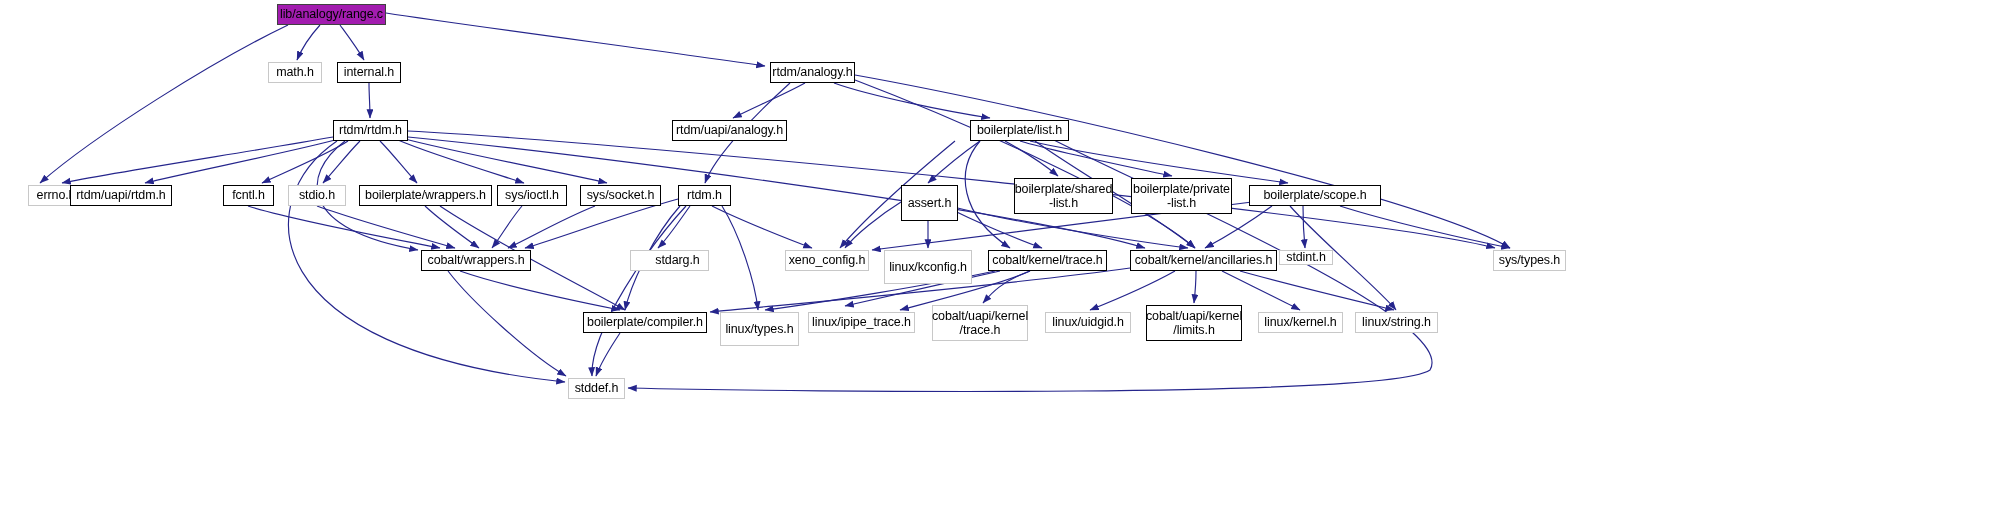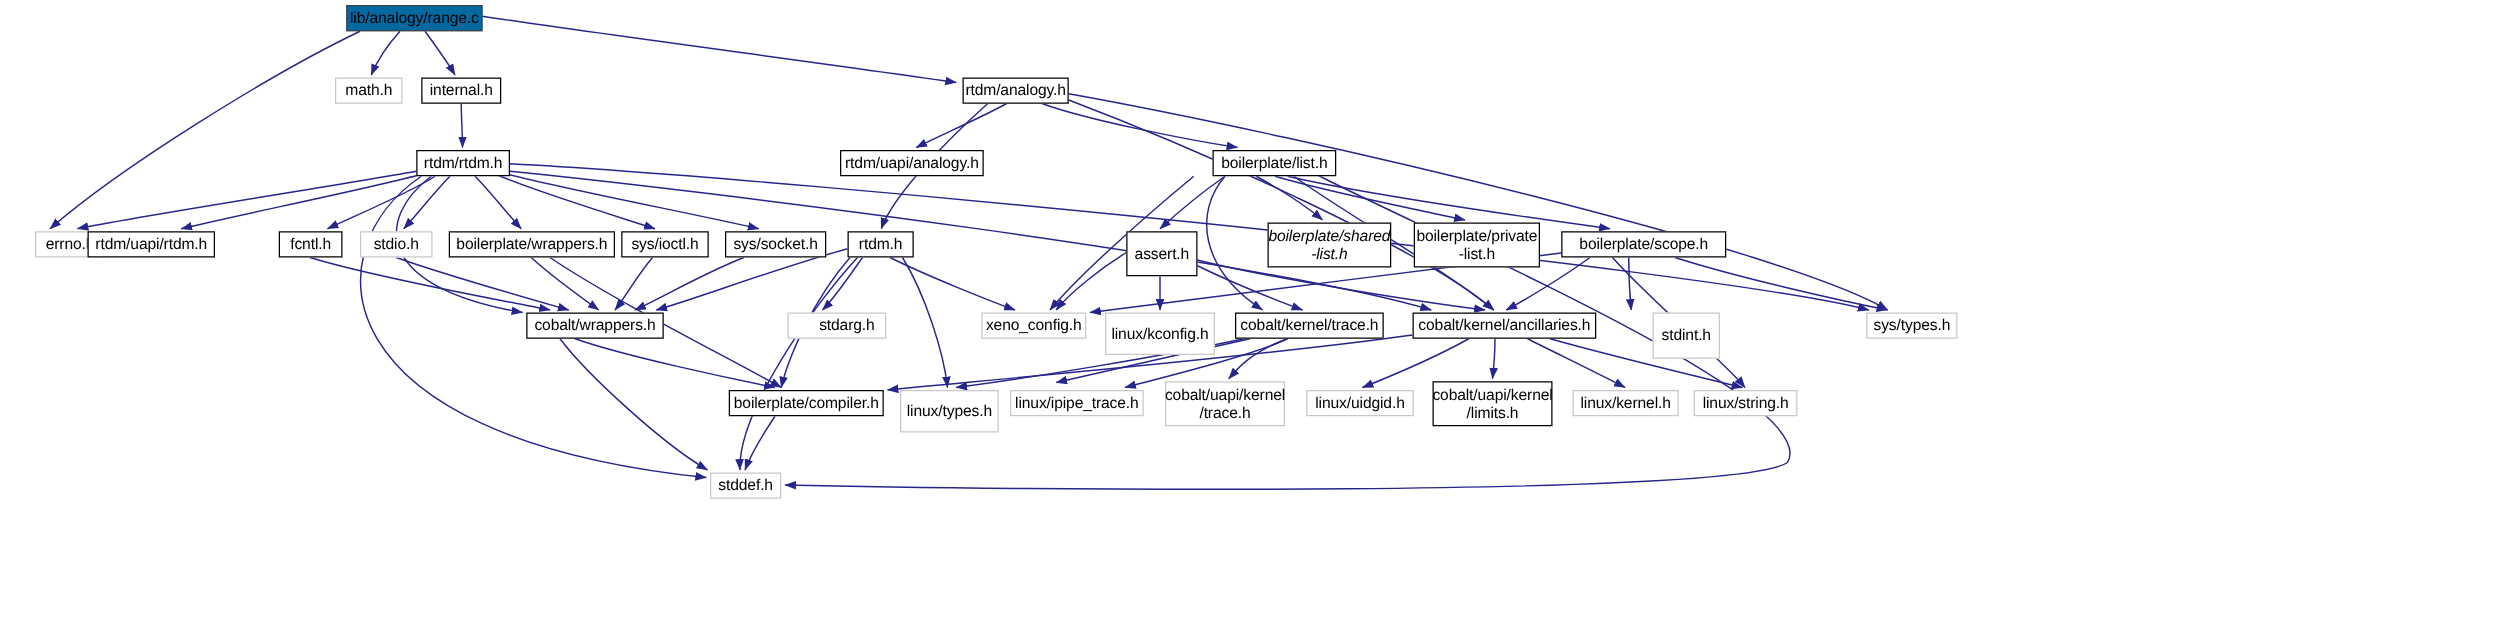--- a/index.html
+++ b/index.html
@@ -4,21 +4,21 @@
 <style>
   html,body{margin:0;padding:0;background:#ffffff;}
   body{width:1994px;height:515px;font-family:"Liberation Sans",sans-serif;overflow:hidden;}
   #graph{position:relative;width:1994px;height:515px;}
   svg#edges{position:absolute;left:0;top:0;width:1994px;height:515px;}
   .node{position:absolute;box-sizing:border-box;display:flex;align-items:center;justify-content:center;
         text-align:center;background:#ffffff;color:#000000;font-size:12.5px;line-height:13px;
         white-space:pre-line;letter-spacing:-0.1px;}
   .node.hdr{border:1px solid #000000;}
   .node.sys{border:1px solid #c8c8c8;}
-  .node.root{border:1px solid #404040;background:#0369a1;}
+  .node.root{border:1px solid #404040;background:#a21caf;}
   .node.two{line-height:14px;}
 </style>
 </head>
 <body>
 
 <div id="graph">
   <svg id="edges" viewBox="0 0 1994 515" xmlns="http://www.w3.org/2000/svg">
     <defs>
       <marker id="arrow" markerWidth="9" markerHeight="9" refX="7.6" refY="3" orient="auto" markerUnits="strokeWidth">
         <path d="M0,0 L0,6 L8,3 z" fill="#25258c"></path>
@@ -99,32 +99,32 @@
       <div class="node hdr" style="left: 950px; top: 120px; width: 99px; height: 21px; margin-left: 20px;">boilerplate/list.h</div>
       <div class="node sys" style="left: 4px; top: 185px; width: 56px; height: 21px; margin-left: 24px;">errno.h</div>
       <div class="node hdr" style="left: 70px; top: 185px; width: 102px; height: 21px;">rtdm/uapi/rtdm.h</div>
       <div class="node hdr" style="left: 223px; top: 185px; width: 51px; height: 21px;">fcntl.h</div>
       <div class="node sys" style="left: 288px; top: 185px; width: 58px; height: 21px;">stdio.h</div>
       <div class="node hdr" style="left: 359px; top: 185px; width: 133px; height: 21px;">boilerplate/wrappers.h</div>
       <div class="node hdr" style="left: 497px; top: 185px; width: 70px; height: 21px;">sys/ioctl.h</div>
       <div class="node hdr" style="left: 580px; top: 185px; width: 81px; height: 21px;">sys/socket.h</div>
       <div class="node hdr" style="left: 678px; top: 185px; width: 53px; height: 21px;">rtdm.h</div>
       <div class="node hdr" style="left: 901px; top: 185px; width: 57px; height: 36px;">assert.h</div>
-      <div class="node hdr two" style="left: 1014px; top: 178px; width: 99px; height: 36px; font-style: italic;">boilerplate/shared
+      <div class="node hdr two" style="left: 1014px; top: 178px; width: 99px; height: 36px;">boilerplate/shared
 -list.h</div>
       <div class="node hdr two" style="left: 1131px; top: 178px; width: 101px; height: 36px;">boilerplate/private
 -list.h</div>
       <div class="node hdr" style="left: 1249px; top: 185px; width: 132px; height: 21px;">boilerplate/scope.h</div>
       <div class="node hdr" style="left: 421px; top: 250px; width: 110px; height: 21px;">cobalt/wrappers.h</div>
       <div class="node sys" style="left: 630px; top: 250px; width: 79px; height: 21px; padding-left: 16px;">stdarg.h</div>
       <div class="node sys" style="left: 785px; top: 250px; width: 84px; height: 21px;">xeno_config.h</div>
       <div class="node sys" style="left: 884px; top: 250px; width: 88px; height: 34px;">linux/kconfig.h</div>
       <div class="node hdr" style="left: 988px; top: 250px; width: 119px; height: 21px;">cobalt/kernel/trace.h</div>
       <div class="node hdr" style="left: 1130px; top: 250px; width: 147px; height: 21px;">cobalt/kernel/ancillaries.h</div>
-      <div class="node sys" style="left: 1322px; top: 250px; width: 54px; height: 37px;">stdint.h</div>
+      <div class="node sys" style="left: 1279px; top: 250px; width: 54px; height: 15px;">stdint.h</div>
       <div class="node sys" style="left: 1493px; top: 250px; width: 73px; height: 21px;">sys/types.h</div>
       <div class="node hdr" style="left: 583px; top: 312px; width: 124px; height: 21px;">boilerplate/compiler.h</div>
       <div class="node sys" style="left: 720px; top: 312px; width: 79px; height: 34px;">linux/types.h</div>
       <div class="node sys" style="left: 808px; top: 312px; width: 107px; height: 21px;">linux/ipipe_trace.h</div>
       <div class="node sys two" style="left: 932px; top: 305px; width: 96px; height: 36px;">cobalt/uapi/kernel
 /trace.h</div>
       <div class="node sys" style="left: 1045px; top: 312px; width: 86px; height: 21px;">linux/uidgid.h</div>
       <div class="node hdr two" style="left: 1146px; top: 305px; width: 96px; height: 36px;">cobalt/uapi/kernel
 /limits.h</div>
       <div class="node sys" style="left: 1258px; top: 312px; width: 85px; height: 21px;">linux/kernel.h</div>

